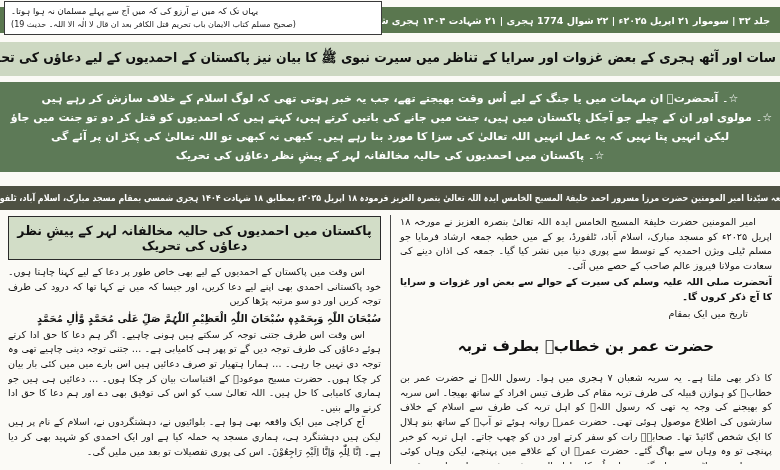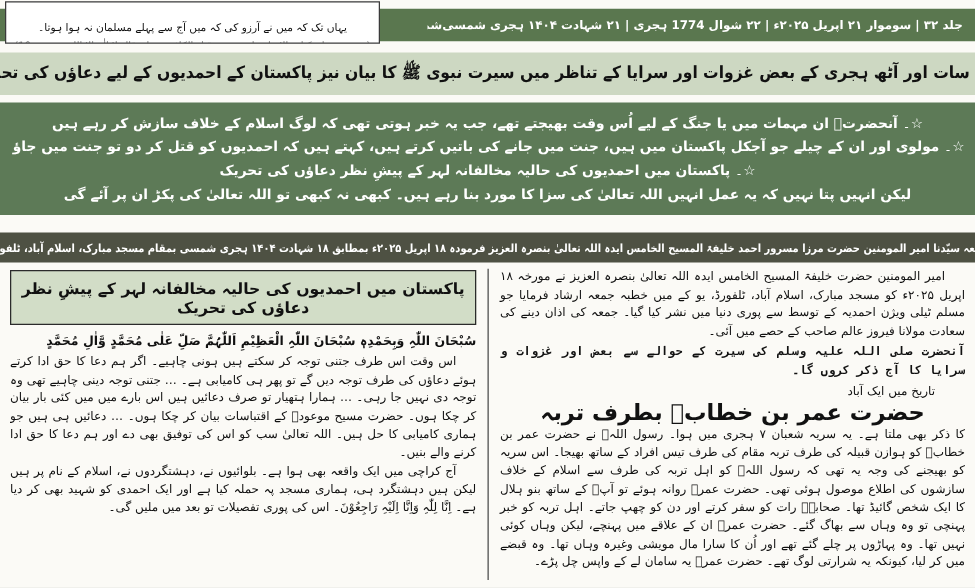--- a/index.html
+++ b/index.html
@@ -20,24 +20,24 @@
     position: absolute; top: 7px; left: 0; right: 0; height: 26px;
     background: #5a774f; color: #fff;
   }
   .date-bar-inner {
     margin-left: 342px; height: 100%;
     display: flex; align-items: center; justify-content: space-between;
     padding: 0 10px;
     font-size: 9.5px; font-weight: bold; white-space: nowrap; overflow: hidden;
   }
   .hadith-box {
-    position: absolute; top: 1px; left: 4px; width: 300px; height: 34px;
+    position: absolute; top: 1px; left: 4px; width: 378px; height: 34px;
     background: #ffffff; border: 1px solid #3a3a3a;
-    padding: 15px 6px 2px;
-    text-align: center; line-height: 13px;
+    padding: 3px 6px 2px;
+    text-align: left; line-height: 13px;
     overflow: hidden;
   }
   .hadith-text { font-size: 8.5px; display: block; }
   .hadith-ref  { font-size: 8px; display: block; color: #222; }
   
   .headline-band {
     margin-top: 5px; height: 34px;
     background: #cdd8c2;
     display: flex; align-items: center; justify-content: center;
     overflow: hidden;
@@ -75,26 +75,26 @@
   .col { width: 50%; overflow: hidden; }
   .col-right { padding-left: 9px; border-left: 1px solid #4a4a4a; }
   .col-left  { padding-right: 9px; }
   .col p {
     font-size: 9.6px; line-height: 14.6px;
     text-align: justify; text-align-last: right;
   }
   .indent { text-indent: 16px; }
   .h-seerah {
     font-size: 12px; font-weight: bold; line-height: 17px;
-    text-align: justify; margin: 2px 0; font-family: Liberation Mono, monospace;
+    text-align: justify; margin: 2px 0;
   }
   .sub-lead { font-size: 8.8px; text-indent: 24px; }
   .center-bold {
-    text-align: center; font-weight: bold; font-size: 18px;
-    line-height: 20px; margin: 0 0;
+    text-align: center; font-weight: bold; font-size: 15px;
+    line-height: 20px; margin: 15px 0;
   }
   .head-box {
     border: 1.5px solid #2b2b2b; background: #d2ddc7;
     text-align: center; font-weight: bold; font-size: 12.5px;
     padding: 6px 4px; margin: 1px 0 5px;
   }
   .arabic-line {
     text-align: right; font-weight: bold; font-size: 10px;
     line-height: 17px; margin: 1px 0;
   }
@@ -124,45 +124,46 @@
   <div class="quote-box">
     <div class="qline">
       <span class="star">☆۔</span>
       <span>آنحضرتؐ ان مہمات میں یا جنگ کے لیے اُس وقت بھیجتے تھے، جب یہ خبر ہوتی تھی کہ لوگ اسلام کے خلاف سازش کر رہے ہیں</span>
     </div>
     <div class="qline">
       <span class="star">☆۔</span>
       <span>مولوی اور ان کے چیلے جو آجکل پاکستان میں ہیں، جنت میں جانے کی باتیں کرتے ہیں، کہتے ہیں کہ احمدیوں کو قتل کر دو تو جنت میں جاؤ گے</span>
     </div>
     <div class="qline">
+      <span>لیکن انہیں پتا نہیں کہ یہ عمل انہیں اللہ تعالیٰ کی سزا کا مورد بنا رہے ہیں۔ کبھی نہ کبھی تو اللہ تعالیٰ کی پکڑ ان پر آئے گی</span>
+    </div>
+    <div class="qline">
       <span class="star">☆۔</span>
       <span>پاکستان میں احمدیوں کی حالیہ مخالفانہ لہر کے پیشِ نظر دعاؤں کی تحریک</span>
-    </div>
-    <div class="qline">
-      <span>لیکن انہیں پتا نہیں کہ یہ عمل انہیں اللہ تعالیٰ کی سزا کا مورد بنا رہے ہیں۔ کبھی نہ کبھی تو اللہ تعالیٰ کی پکڑ ان پر آئے گی</span>
     </div>
   </div>
 
   <div class="summary-bar">
     <span class="s-text">خلاصہ خطبہ جمعہ سیّدنا امیر المومنین حضرت مرزا مسرور احمد خلیفۃ المسیح الخامس ایدہ اللہ تعالیٰ بنصرہ العزیز فرمودہ ۱۸ اپریل ۲۰۲۵ء بمطابق ۱۸ شہادت ۱۴۰۴ ہجری شمسی بمقام مسجد مبارک، اسلام آباد، ٹلفورڈ (سرے)، یو کے</span>
   </div>
 
   <div class="body-cols">
 
     <div class="col col-right">
       <p class="indent">امیر المومنین حضرت خلیفۃ المسیح الخامس ایدہ اللہ تعالیٰ بنصرہ العزیز نے مورخہ ۱۸ اپریل ۲۰۲۵ء کو مسجد مبارک، اسلام آباد، ٹلفورڈ، یو کے میں خطبہ جمعہ ارشاد فرمایا جو مسلم ٹیلی ویژن احمدیہ کے توسط سے پوری دنیا میں نشر کیا گیا۔ جمعہ کی اذان دینے کی سعادت مولانا فیروز عالم صاحب کے حصے میں آئی۔</p>
       <p class="h-seerah">آنحضرت صلی اللہ علیہ وسلم کی سیرت کے حوالے سے بعض اور غزوات و سرایا کا آج ذکر کروں گا۔</p>
-      <p class="sub-lead">تاریخ میں ایک آباد</p>
+      <p class="sub-lead">تاریخ میں ایک بمقام</p>
       <div class="center-bold">حضرت عمر بن خطابؓ بطرف تربہ</div>
       <p>کا ذکر بھی ملتا ہے۔ یہ سریہ شعبان ۷ ہجری میں ہوا۔ رسول اللہﷺ نے حضرت عمر بن خطابؓ کو ہوازن قبیلہ کی طرف تربہ مقام کی طرف تیس افراد کے ساتھ بھیجا۔ اس سریہ کو بھیجنے کی وجہ یہ تھی کہ رسول اللہﷺ کو اہل تربہ کی طرف سے اسلام کے خلاف سازشوں کی اطلاع موصول ہوئی تھی۔ حضرت عمرؓ روانہ ہوئے تو آپؓ کے ساتھ بنو ہلال کا ایک شخص گائیڈ تھا۔ صحابہؓ رات کو سفر کرتے اور دن کو چھپ جاتے۔ اہل تربہ کو خبر پہنچی تو وہ وہاں سے بھاگ گئے۔ حضرت عمرؓ ان کے علاقے میں پہنچے، لیکن وہاں کوئی نہیں تھا۔ وہ پہاڑوں پر چلے گئے تھے اور اُن کا سارا مال مویشی وغیرہ وہاں تھا۔ وہ قبضے میں کر لیا، کیونکہ یہ شرارتی لوگ تھے۔ حضرت عمرؓ یہ سامان لے کے واپس چل پڑے۔</p>
 
     </div>
 
     <div class="col col-left">
       <div class="head-box">پاکستان میں احمدیوں کی حالیہ مخالفانہ لہر کے پیشِ نظر دعاؤں کی تحریک</div>
+      <p class="indent">اس وقت میں پاکستان کے احمدیوں کے لیے بھی خاص طور پر دعا کے لیے کہنا چاہتا ہوں۔ خود پاکستانی احمدی بھی اپنے لیے دعا کریں، اور جیسا کہ میں نے کہا تھا کہ درود کی طرف توجہ کریں اور دو سو مرتبہ پڑھا کریں</p>
       <div class="arabic-line">سُبْحَانَ اللّٰہِ وَبِحَمْدِہٖ سُبْحَانَ اللّٰہِ الْعَظِیْمِ اَللّٰہُمَّ صَلِّ عَلٰی مُحَمَّدٍ وَّاٰلِ مُحَمَّدٍ</div>
       <p class="indent">اس وقت اس طرف جتنی توجہ کر سکتے ہیں ہونی چاہیے۔ اگر ہم دعا کا حق ادا کرتے ہوئے دعاؤں کی طرف توجہ دیں گے تو پھر ہی کامیابی ہے۔ … جتنی توجہ دینی چاہیے تھی وہ توجہ دی نہیں جا رہی۔ … ہمارا ہتھیار تو صرف دعائیں ہیں اس بارے میں میں کئی بار بیان کر چکا ہوں۔ حضرت مسیح موعودؑ کے اقتباسات بیان کر چکا ہوں۔ … دعائیں ہی ہیں جو ہماری کامیابی کا حل ہیں۔ اللہ تعالیٰ سب کو اس کی توفیق بھی دے اور ہم دعا کا حق ادا کرنے والے بنیں۔</p>
       <p class="indent">آج کراچی میں ایک واقعہ بھی ہوا ہے۔ بلوائیوں نے، دہشتگردوں نے، اسلام کے نام پر ہیں لیکن ہیں دہشتگرد ہی، ہماری مسجد پہ حملہ کیا ہے اور ایک احمدی کو شہید بھی کر دیا ہے۔ اِنَّا لِلّٰہِ وَاِنَّا اِلَیْہِ رَاجِعُوْنَ۔ اس کی پوری تفصیلات تو بعد میں ملیں گی۔</p>
     </div>
 
   </div>
 
 </div>
 
 </body></html>

